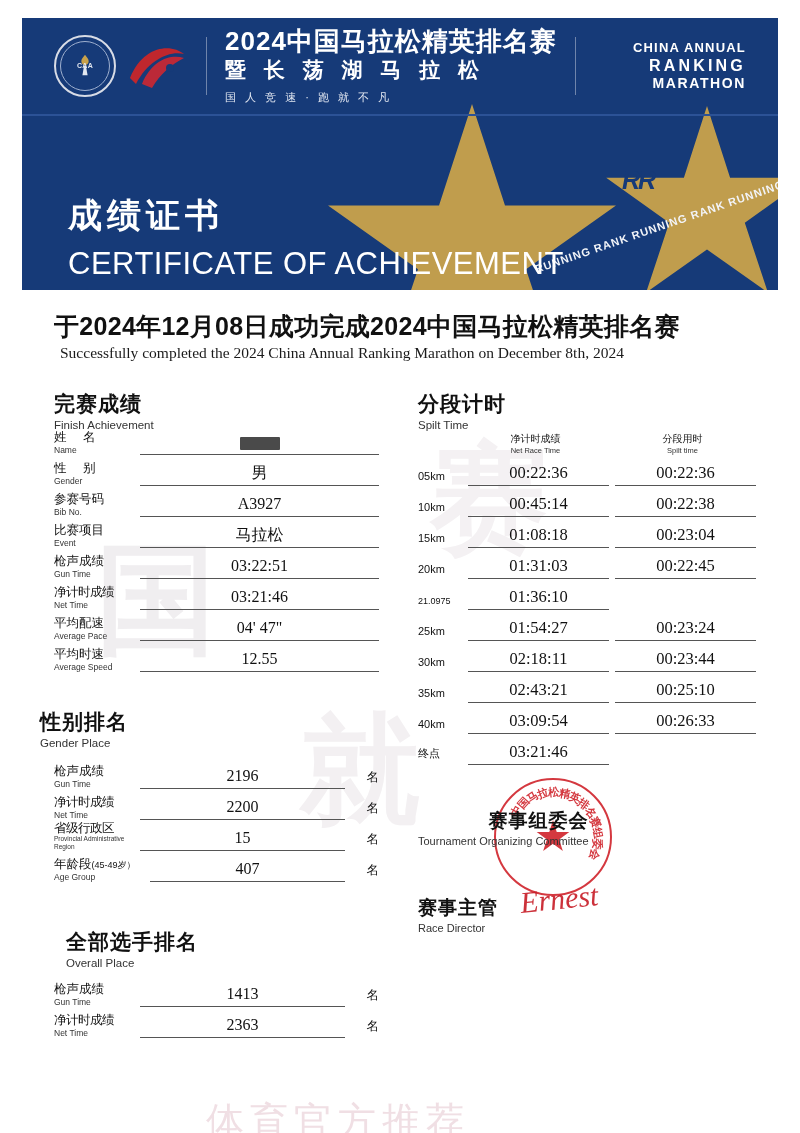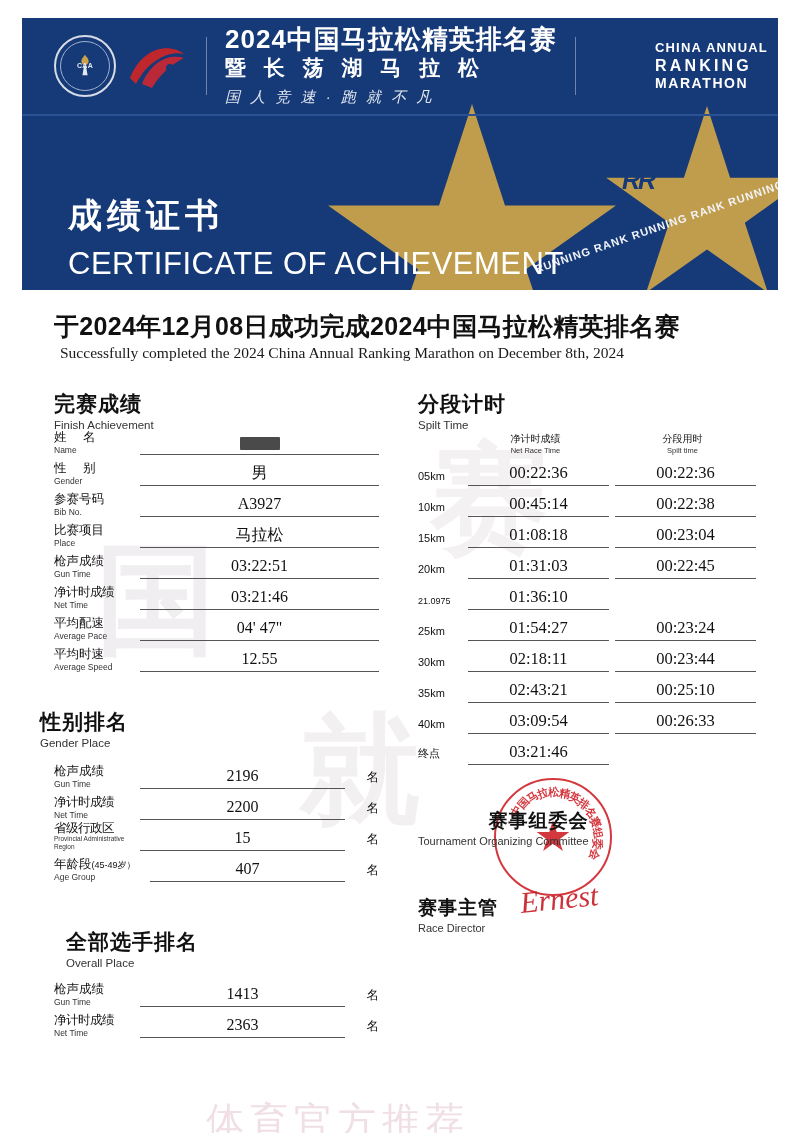--- a/index.html
+++ b/index.html
@@ -52,24 +52,24 @@
   }
   .title-cn { color: #fff; }
   .title-cn .l1 {
     font-size: 26px; font-weight: bold; letter-spacing: 1px; line-height: 1.15;
     font-family: "Liberation Sans", sans-serif;
   }
   .title-cn .l2 {
     font-size: 21px; font-weight: bold; letter-spacing: 6px; line-height: 1.25;
   }
   .title-cn .l3 {
-    font-size: 15px; letter-spacing: 3px; color: #e3e8f2; margin-top: 6px; font-style: italic;
+    font-size: 11px; letter-spacing: 3px; color: #e3e8f2; margin-top: 6px;
   }
   .title-en {
-    margin-left: auto; margin-right: 10px; color: #fff; text-align: left;
+    margin-left: auto; margin-right: 32px; color: #fff; text-align: right;
     font-size: 15px; line-height: 1.22; letter-spacing: 1.6px; font-weight: 700;
   }
   .title-en .r1 { font-size: 13px; letter-spacing: 1.2px; }
   .title-en .r2 { font-size: 16px; letter-spacing: 3.2px; }
   .title-en .r3 { font-size: 14px; letter-spacing: 1.6px; }
   .banner-hr {
     position: absolute; left: 0; top: 96px; width: 756px; height: 2px;
     background: #2c5296; z-index: 4;
   }
   .gold-star {
@@ -268,21 +268,21 @@
     <div class="row">
       <div class="lbl">
         <div class="cn tight">参赛号码</div>
         <div class="en">Bib No.</div>
       </div>
       <div class="val">A3927</div>
     </div>
     <div class="row">
       <div class="lbl">
         <div class="cn tight">比赛项目</div>
-        <div class="en">Place</div>
+        <div class="en">Event</div>
       </div>
       <div class="val">马拉松</div>
     </div>
     <div class="row">
       <div class="lbl">
         <div class="cn tight">枪声成绩</div>
         <div class="en">Gun Time</div>
       </div>
       <div class="val">03:22:51</div>
     </div>

